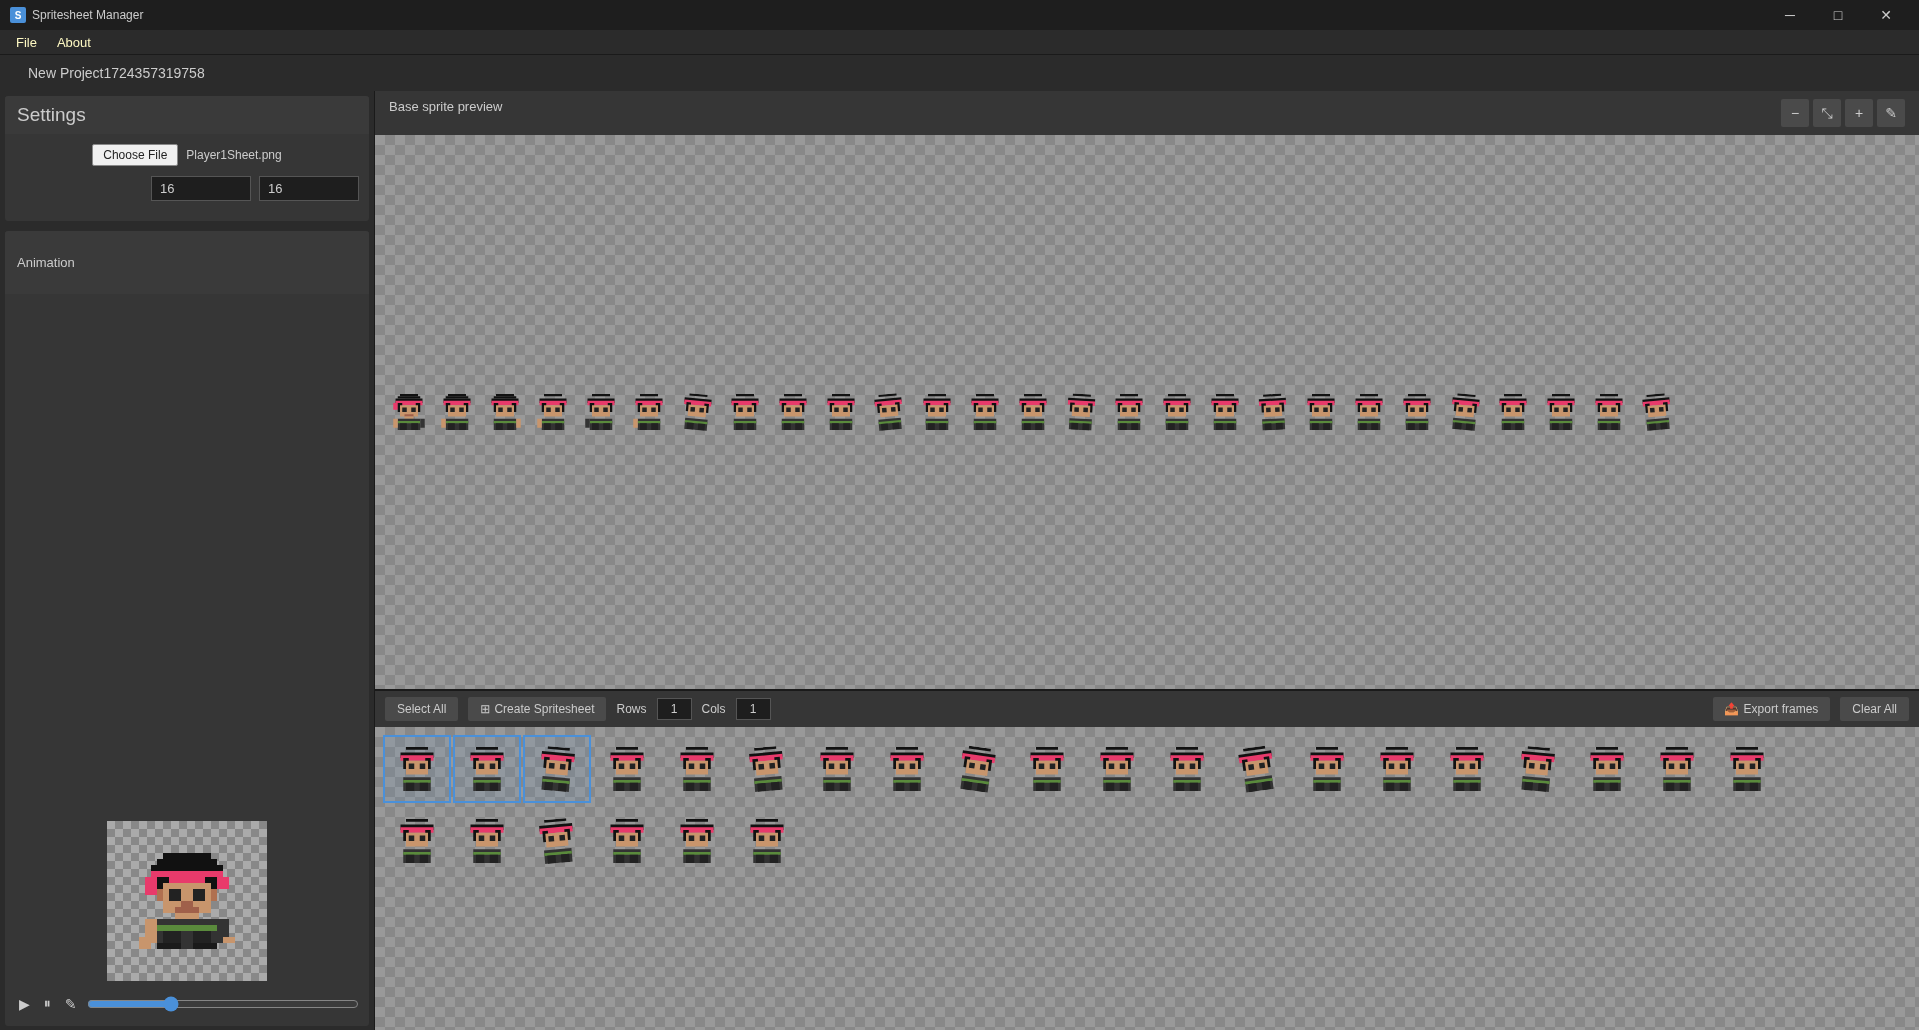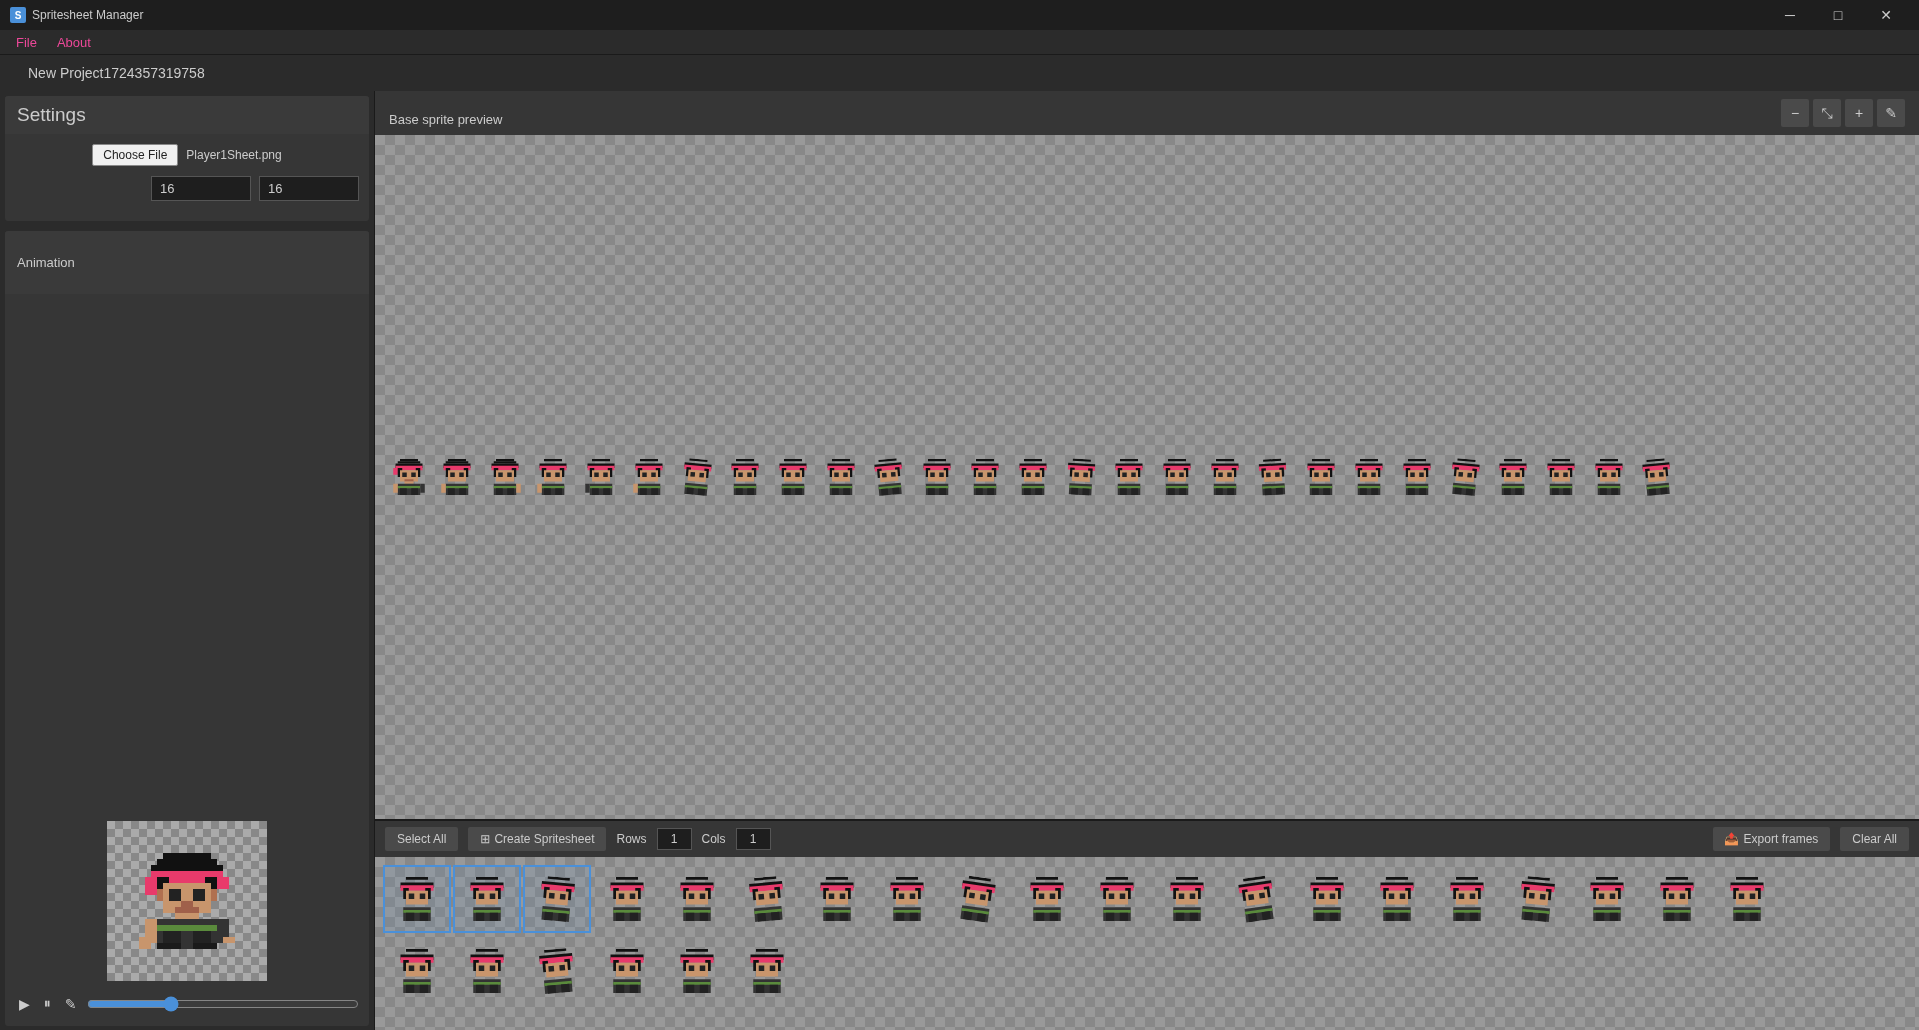--- a/index.html
+++ b/index.html
@@ -62,21 +62,21 @@
       height: 25px;
       display: flex;
       align-items: center;
       padding: 0 8px;
       gap: 4px;
       border-bottom: 1px solid #1a1a1a;
     }
     .menu-item {
       padding: 2px 8px;
       cursor: pointer;
-      color: #ec4899;
+      color: #fef9c3;
       font-size: 13px;
     }
 
     
     #project-title-bar {
       padding: 10px 28px;
       font-size: 14px;
       color: #ccc;
     }
 
@@ -240,21 +240,21 @@
       flex: 1;
       display: flex;
       flex-direction: column;
       border-bottom: 2px solid #1a1a1a;
       min-height: 0;
     }
     #base-preview-header {
       background: #363636;
       padding: 8px 14px;
       display: flex;
-      align-items: flex-end;
+      align-items: flex-start;
       justify-content: space-between;
     }
     #base-preview-title {
       font-size: 13px;
       color: #ccc;
     }
     #base-preview-tools {
       display: flex;
       gap: 4px;
     }
@@ -301,21 +301,21 @@
       align-items: center;
       justify-content: center;
       flex-shrink: 0;
     }
 
     
     #frame-section {
       background: #2b2b2b;
       display: flex;
       flex-direction: column;
-      height: 210px;
+      height: 340px;
     }
     #frame-toolbar {
       background: #363636;
       padding: 6px 10px;
       display: flex;
       align-items: center;
       gap: 10px;
     }
     .frame-tool-btn {
       background: #4a4a4a;

